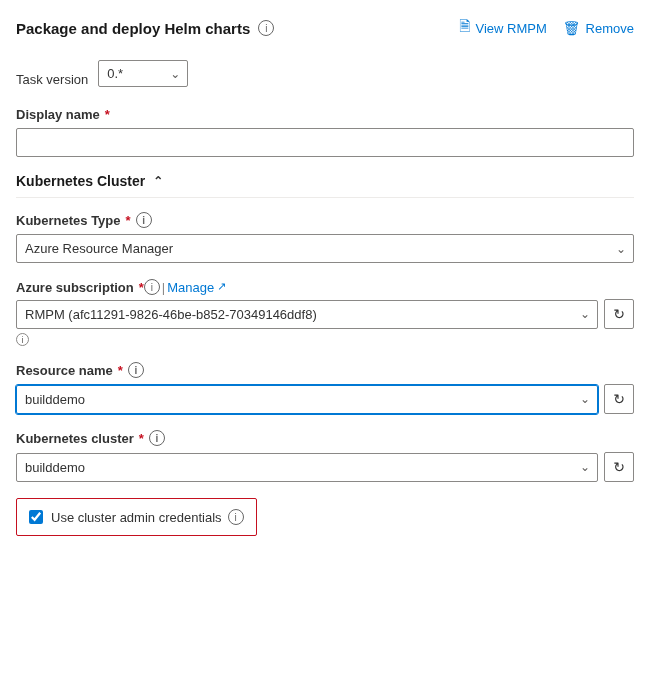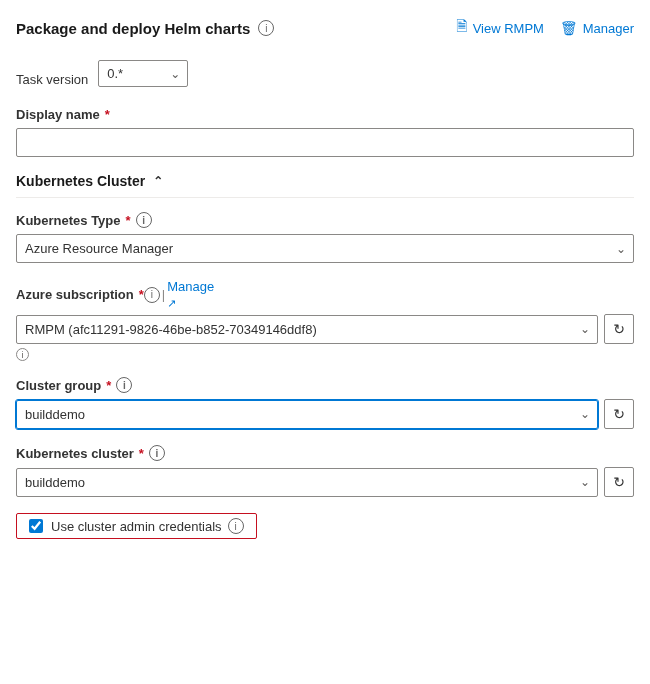--- a/index.html
+++ b/index.html
@@ -186,21 +186,20 @@
       margin: 0 2px;
     }
     .manage-link {
       display: flex;
       align-items: flex-start;
       gap: 3px;
       color: #0078d4;
       text-decoration: none;
       font-size: 13px;
       cursor: pointer;
-      flex-direction: column;
     }
     .external-icon {
       font-size: 11px;
     }
 
     .scoped-note {
       display: flex;
       align-items: center;
       gap: 4px;
       font-size: 12px;
@@ -225,21 +224,21 @@
     }
     .resource-group-wrapper select {
       border-color: #0078d4;
       outline: 1px solid #0078d4;
     }
 
     .checkbox-row {
       display: flex;
       align-items: center;
       gap: 8px;
-      padding: 4px 12px;
+      padding: 10px 12px;
       border: 1.5px solid #c50f1f;
       border-radius: 2px;
       width: fit-content;
       max-width: 320px;
     }
     .checkbox-wrapper {
       display: flex;
       align-items: center;
     }
     input[type="checkbox"] {
@@ -264,21 +263,21 @@
     <span class="header-title">Package and deploy Helm charts</span>
     <span class="info-icon" title="Info">i</span>
   </div>
   <div class="header-actions">
     <a class="action-link">
       <span class="action-icon">🗎</span>
       <span>View RMPM</span>
     </a>
     <a class="action-link">
       <span class="action-icon">🗑</span>
-      <span>Manager</span>
+      <span>Remove</span>
     </a>
   </div>
 </div>
 
 <div class="task-version-row">
   <span class="task-version-label">Task version</span>
   <div class="select-wrapper">
     <select class="task-version-select">
       <option>0.*</option>
       <option>1.*</option>
@@ -340,21 +339,21 @@
     </div>
     <button class="refresh-btn">↻</button>
   </div>
   <div class="scoped-note">
     <span class="info-icon-sm">i</span>
   </div>
 </div>
 
 <div class="form-row">
   <div class="form-label">
-    <span>Cluster group</span>
+    <span>Resource name</span>
     <span class="required-star">*</span>
     <span class="info-icon">i</span>
   </div>
   <div class="dropdown-row">
     <div class="select-wrapper-full resource-group-wrapper">
       <select class="resource-group-select">
         <option>builddemo</option>
       </select>
       <span class="select-arrow">⌄</span>
     </div>

